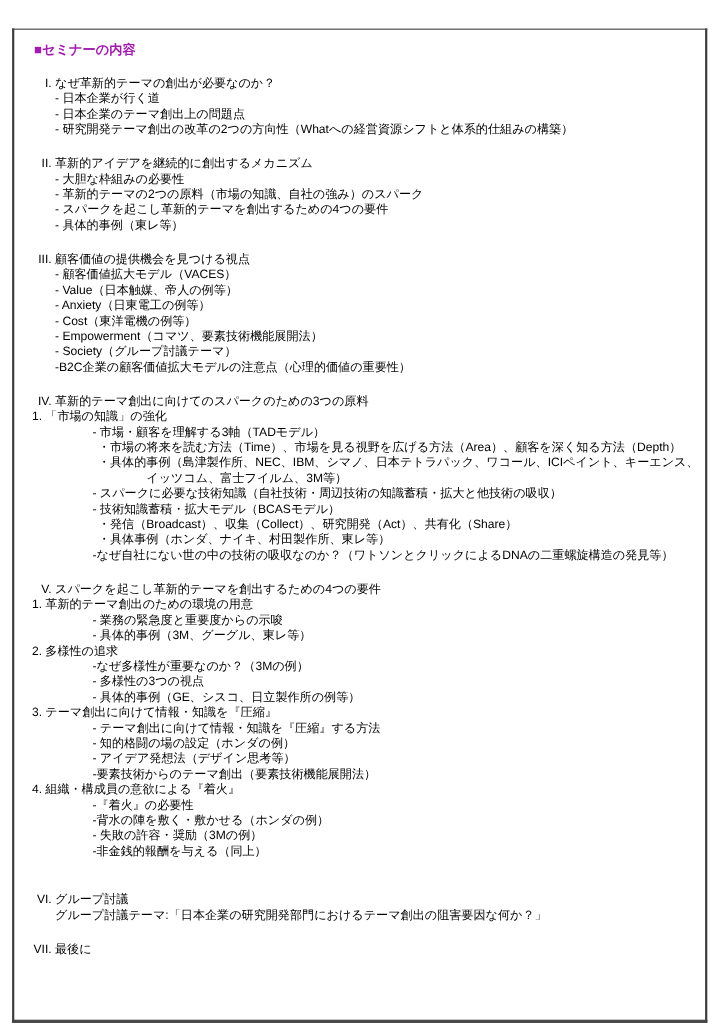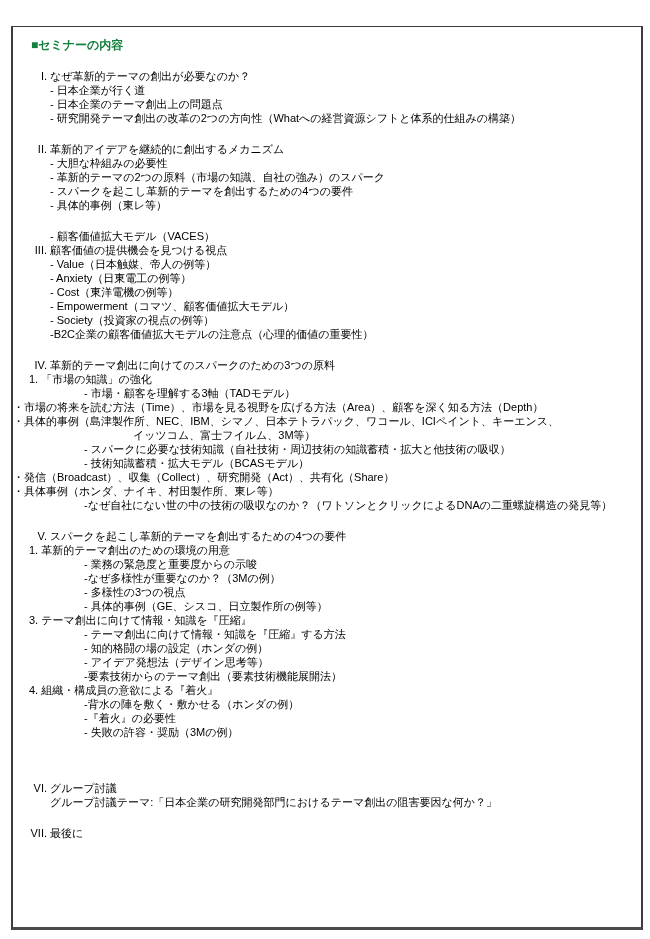--- a/index.html
+++ b/index.html
@@ -11,37 +11,37 @@
   .frame{
     position:absolute;left:11px;top:26px;width:632px;height:904px;
     box-sizing:border-box;background:#ffffff;
     border-top:1px solid #3d3d3d;
     border-left:2px solid #3d3d3d;
     border-right:2px solid #3d3d3d;
     border-bottom:3px solid #4a4a4a;
     padding-top:11px;overflow:hidden;
   }
   .doc-title{
-    font-size:12px;line-height:14px;font-weight:bold;color:#15803d;
+    font-size:12px;line-height:14px;font-weight:bold;color:#a21caf;
     padding-left:18px;white-space:pre;
   }
   .sec{margin-top:17px;}
-  .sec.gap-large{margin-top:42px;}
+  .sec.gap-large{margin-top:30px;}
   .line{
     font-size:11px;line-height:14px;font-weight:normal;color:#000;
     white-space:pre;
   }
   .l-sec{padding-left:13px;}
   .l-sec .marker{display:inline-block;min-width:21px;text-align:right;margin-right:3px;}
   .l-dash1{padding-left:37px;}
   .l-plain1{padding-left:37px;}
   .l-num{padding-left:16px;}
   .l-num .nmarker{margin-right:3px;}
   .l-dash2{padding-left:71px;}
-  .l-bullet{}
+  .l-bullet{padding-left:76px;}
   .l-cont{padding-left:120px;}
 </style>
 </head>
 <body>
 
 <div class="frame">
   <div class="doc-title">■セミナーの内容</div>
   <div>
       <div class="sec">
         <div class="line l-sec"><span class="marker">I.</span><span class="txt">なぜ革新的テーマの創出が必要なのか？</span></div>
@@ -50,58 +50,61 @@
         <div class="line l-dash1"><span class="txt">- 研究開発テーマ創出の改革の2つの方向性（Whatへの経営資源シフトと体系的仕組みの構築）</span></div>
       </div>
       <div class="sec">
         <div class="line l-sec"><span class="marker">II.</span><span class="txt">革新的アイデアを継続的に創出するメカニズム</span></div>
         <div class="line l-dash1"><span class="txt">- 大胆な枠組みの必要性</span></div>
         <div class="line l-dash1"><span class="txt">- 革新的テーマの2つの原料（市場の知識、自社の強み）のスパーク</span></div>
         <div class="line l-dash1"><span class="txt">- スパークを起こし革新的テーマを創出するための4つの要件</span></div>
         <div class="line l-dash1"><span class="txt">- 具体的事例（東レ等）</span></div>
       </div>
       <div class="sec">
+        <div class="line l-sec"><span class="marker">III.</span><span class="txt">顧客価値の提供機会を見つける視点</span></div>
         <div class="line l-dash1"><span class="txt">- 顧客価値拡大モデル（VACES）</span></div>
-        <div class="line l-sec"><span class="marker">III.</span><span class="txt">顧客価値の提供機会を見つける視点</span></div>
         <div class="line l-dash1"><span class="txt">- Value（日本触媒、帝人の例等）</span></div>
         <div class="line l-dash1"><span class="txt">- Anxiety（日東電工の例等）</span></div>
         <div class="line l-dash1"><span class="txt">- Cost（東洋電機の例等）</span></div>
-        <div class="line l-dash1"><span class="txt">- Empowerment（コマツ、顧客価値拡大モデル）</span></div>
-        <div class="line l-dash1"><span class="txt">- Society（投資家の視点の例等）</span></div>
+        <div class="line l-dash1"><span class="txt">- Empowerment（コマツ、要素技術機能展開法）</span></div>
+        <div class="line l-dash1"><span class="txt">- Society（グループ討議テーマ）</span></div>
         <div class="line l-dash1"><span class="txt">-B2C企業の顧客価値拡大モデルの注意点（心理的価値の重要性）</span></div>
       </div>
       <div class="sec">
         <div class="line l-sec"><span class="marker">IV.</span><span class="txt">革新的テーマ創出に向けてのスパークのための3つの原料</span></div>
         <div class="line l-num"><span class="nmarker">1.</span><span class="txt">「市場の知識」の強化</span></div>
         <div class="line l-dash2"><span class="txt">- 市場・顧客を理解する3軸（TADモデル）</span></div>
         <div class="line l-bullet"><span class="txt">・市場の将来を読む方法（Time）、市場を見る視野を広げる方法（Area）、顧客を深く知る方法（Depth）</span></div>
         <div class="line l-bullet"><span class="txt">・具体的事例（島津製作所、NEC、IBM、シマノ、日本テトラパック、ワコール、ICIペイント、キーエンス、</span></div>
         <div class="line l-cont"><span class="txt">イッツコム、富士フイルム、3M等）</span></div>
         <div class="line l-dash2"><span class="txt">- スパークに必要な技術知識（自社技術・周辺技術の知識蓄積・拡大と他技術の吸収）</span></div>
         <div class="line l-dash2"><span class="txt">- 技術知識蓄積・拡大モデル（BCASモデル）</span></div>
         <div class="line l-bullet"><span class="txt">・発信（Broadcast）、収集（Collect）、研究開発（Act）、共有化（Share）</span></div>
         <div class="line l-bullet"><span class="txt">・具体事例（ホンダ、ナイキ、村田製作所、東レ等）</span></div>
         <div class="line l-dash2"><span class="txt">-なぜ自社にない世の中の技術の吸収なのか？（ワトソンとクリックによるDNAの二重螺旋構造の発見等）</span></div>
       </div>
       <div class="sec">
         <div class="line l-sec"><span class="marker">V.</span><span class="txt">スパークを起こし革新的テーマを創出するための4つの要件</span></div>
         <div class="line l-num"><span class="nmarker">1.</span><span class="txt">革新的テーマ創出のための環境の用意</span></div>
         <div class="line l-dash2"><span class="txt">- 業務の緊急度と重要度からの示唆</span></div>
+        <div class="line l-dash2"><span class="txt">- 具体的事例（3M、グーグル、東レ等）</span></div>
+        <div class="line l-num"><span class="nmarker">2.</span><span class="txt">多様性の追求</span></div>
         <div class="line l-dash2"><span class="txt">-なぜ多様性が重要なのか？（3Mの例）</span></div>
         <div class="line l-dash2"><span class="txt">- 多様性の3つの視点</span></div>
         <div class="line l-dash2"><span class="txt">- 具体的事例（GE、シスコ、日立製作所の例等）</span></div>
         <div class="line l-num"><span class="nmarker">3.</span><span class="txt">テーマ創出に向けて情報・知識を『圧縮』</span></div>
         <div class="line l-dash2"><span class="txt">- テーマ創出に向けて情報・知識を『圧縮』する方法</span></div>
         <div class="line l-dash2"><span class="txt">- 知的格闘の場の設定（ホンダの例）</span></div>
         <div class="line l-dash2"><span class="txt">- アイデア発想法（デザイン思考等）</span></div>
         <div class="line l-dash2"><span class="txt">-要素技術からのテーマ創出（要素技術機能展開法）</span></div>
         <div class="line l-num"><span class="nmarker">4.</span><span class="txt">組織・構成員の意欲による『着火』</span></div>
+        <div class="line l-dash2"><span class="txt">-『着火』の必要性</span></div>
         <div class="line l-dash2"><span class="txt">-背水の陣を敷く・敷かせる（ホンダの例）</span></div>
-        <div class="line l-dash2"><span class="txt">-『着火』の必要性</span></div>
         <div class="line l-dash2"><span class="txt">- 失敗の許容・奨励（3Mの例）</span></div>
+        <div class="line l-dash2"><span class="txt">-非金銭的報酬を与える（同上）</span></div>
       </div>
       <div class="sec gap-large">
         <div class="line l-sec"><span class="marker">VI.</span><span class="txt">グループ討議</span></div>
         <div class="line l-plain1"><span class="txt">グループ討議テーマ:「日本企業の研究開発部門におけるテーマ創出の阻害要因な何か？」</span></div>
       </div>
       <div class="sec">
         <div class="line l-sec"><span class="marker">VII.</span><span class="txt">最後に</span></div>
       </div>
     </div>
 </div>

